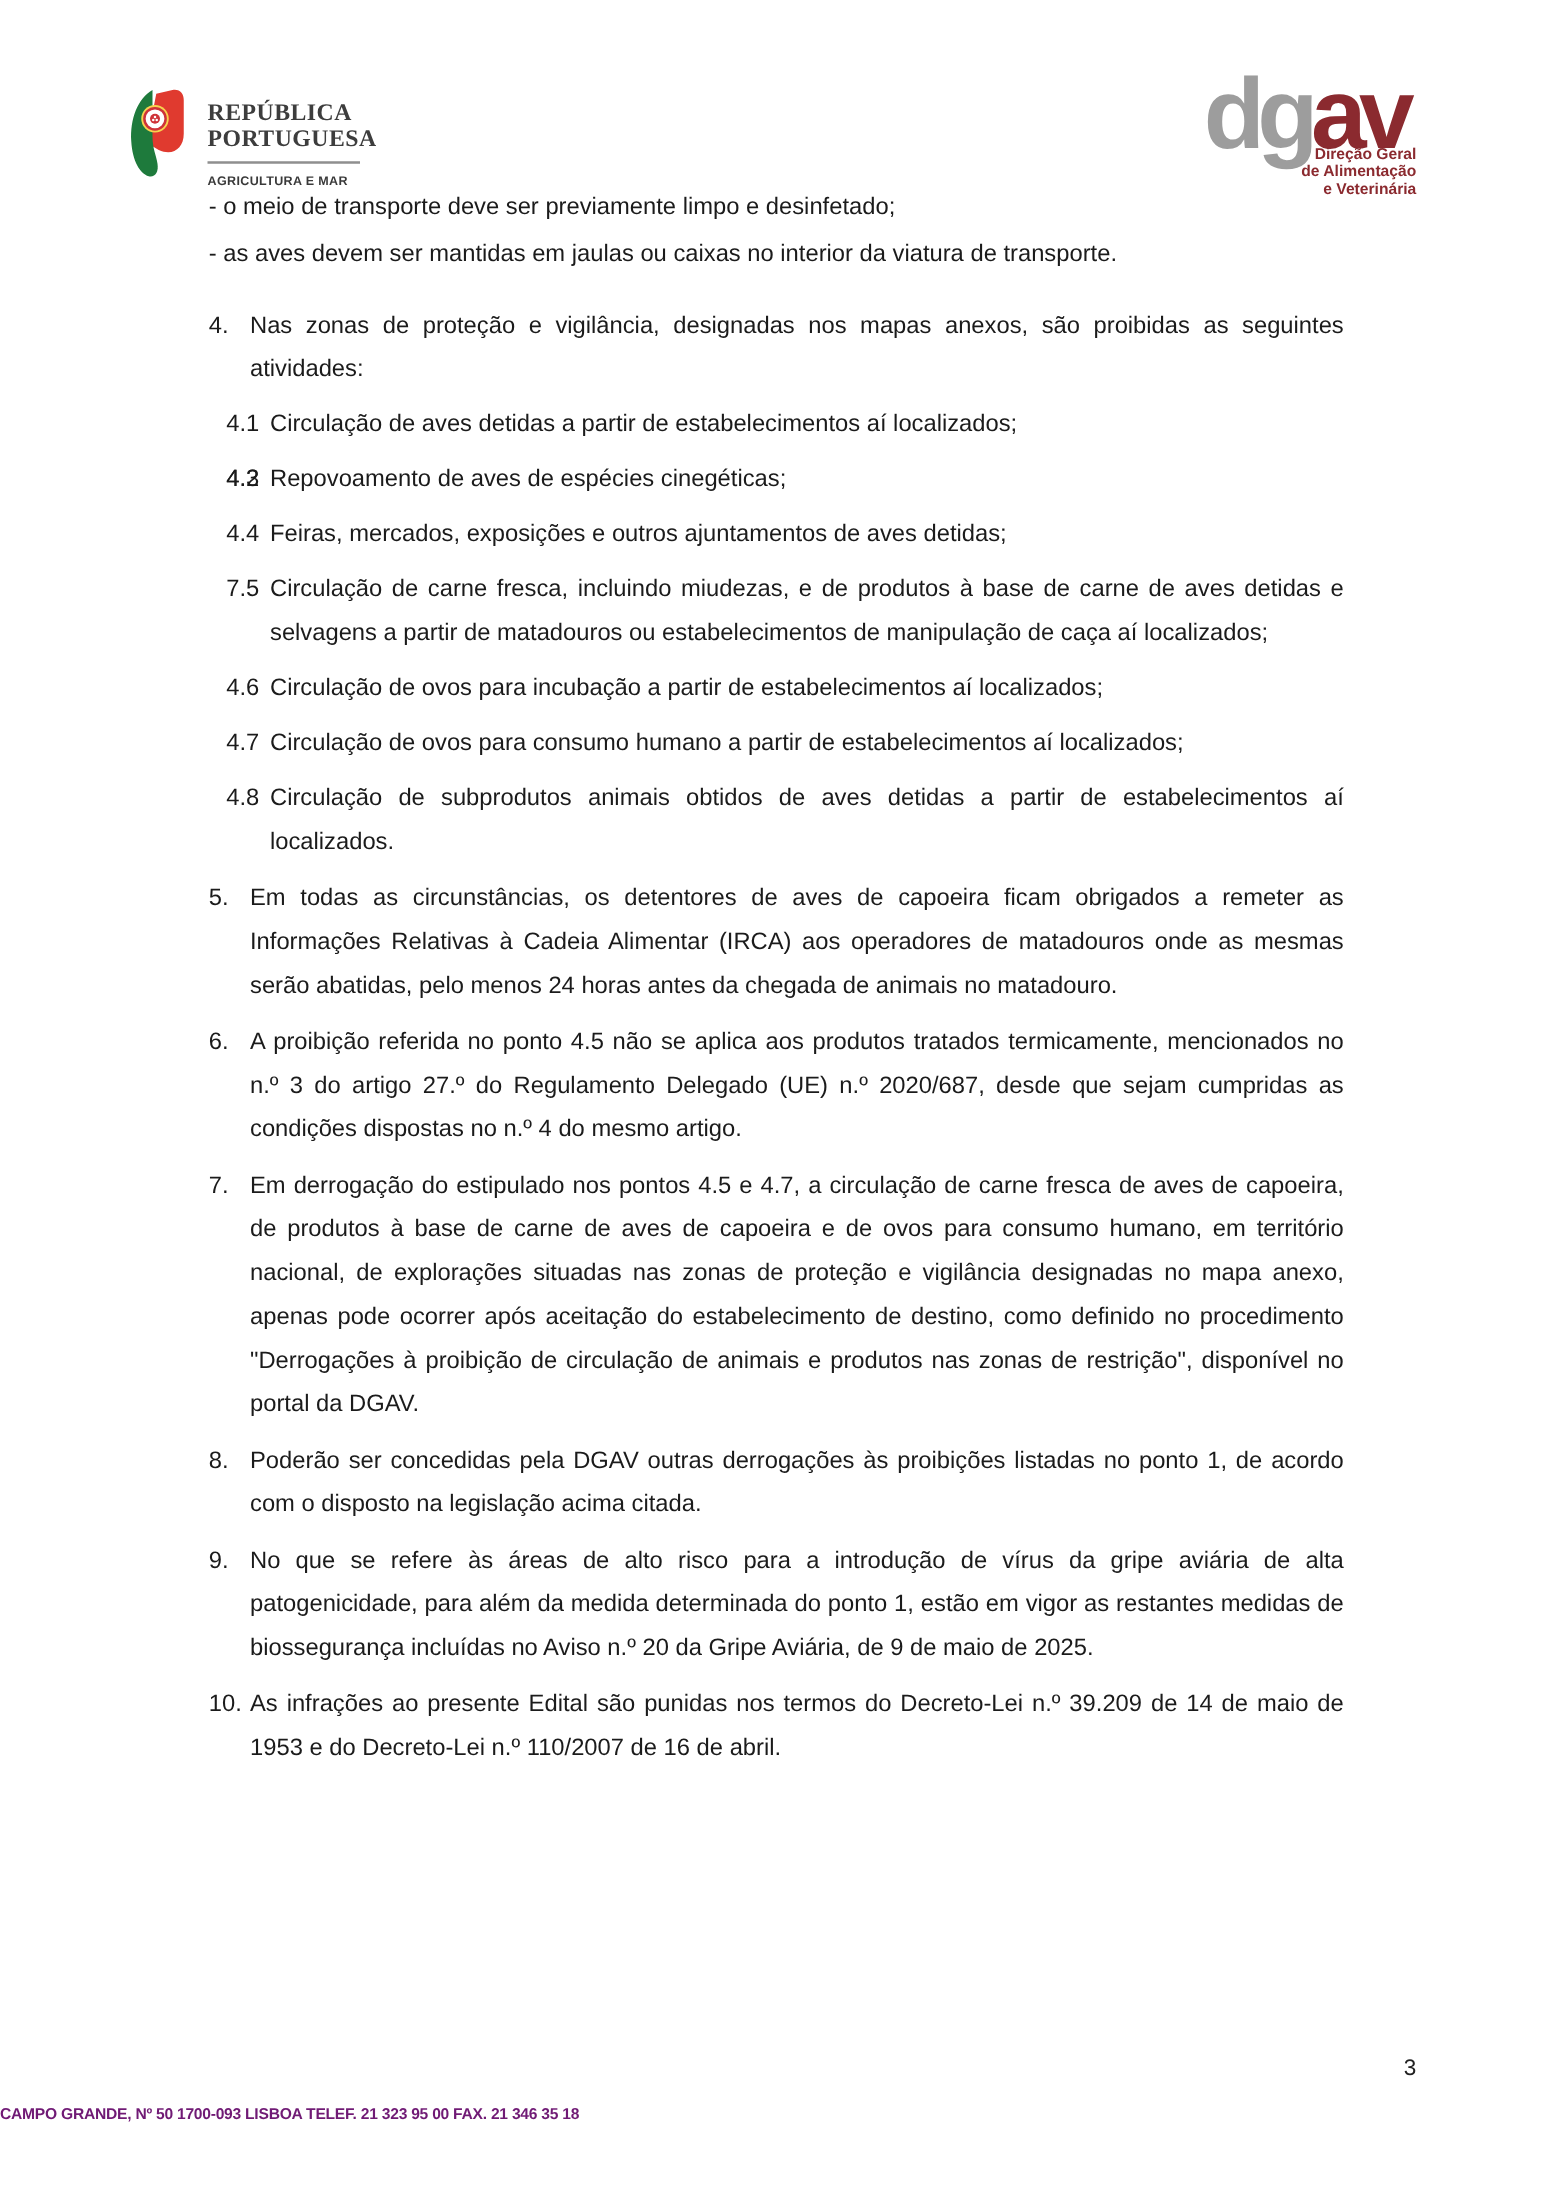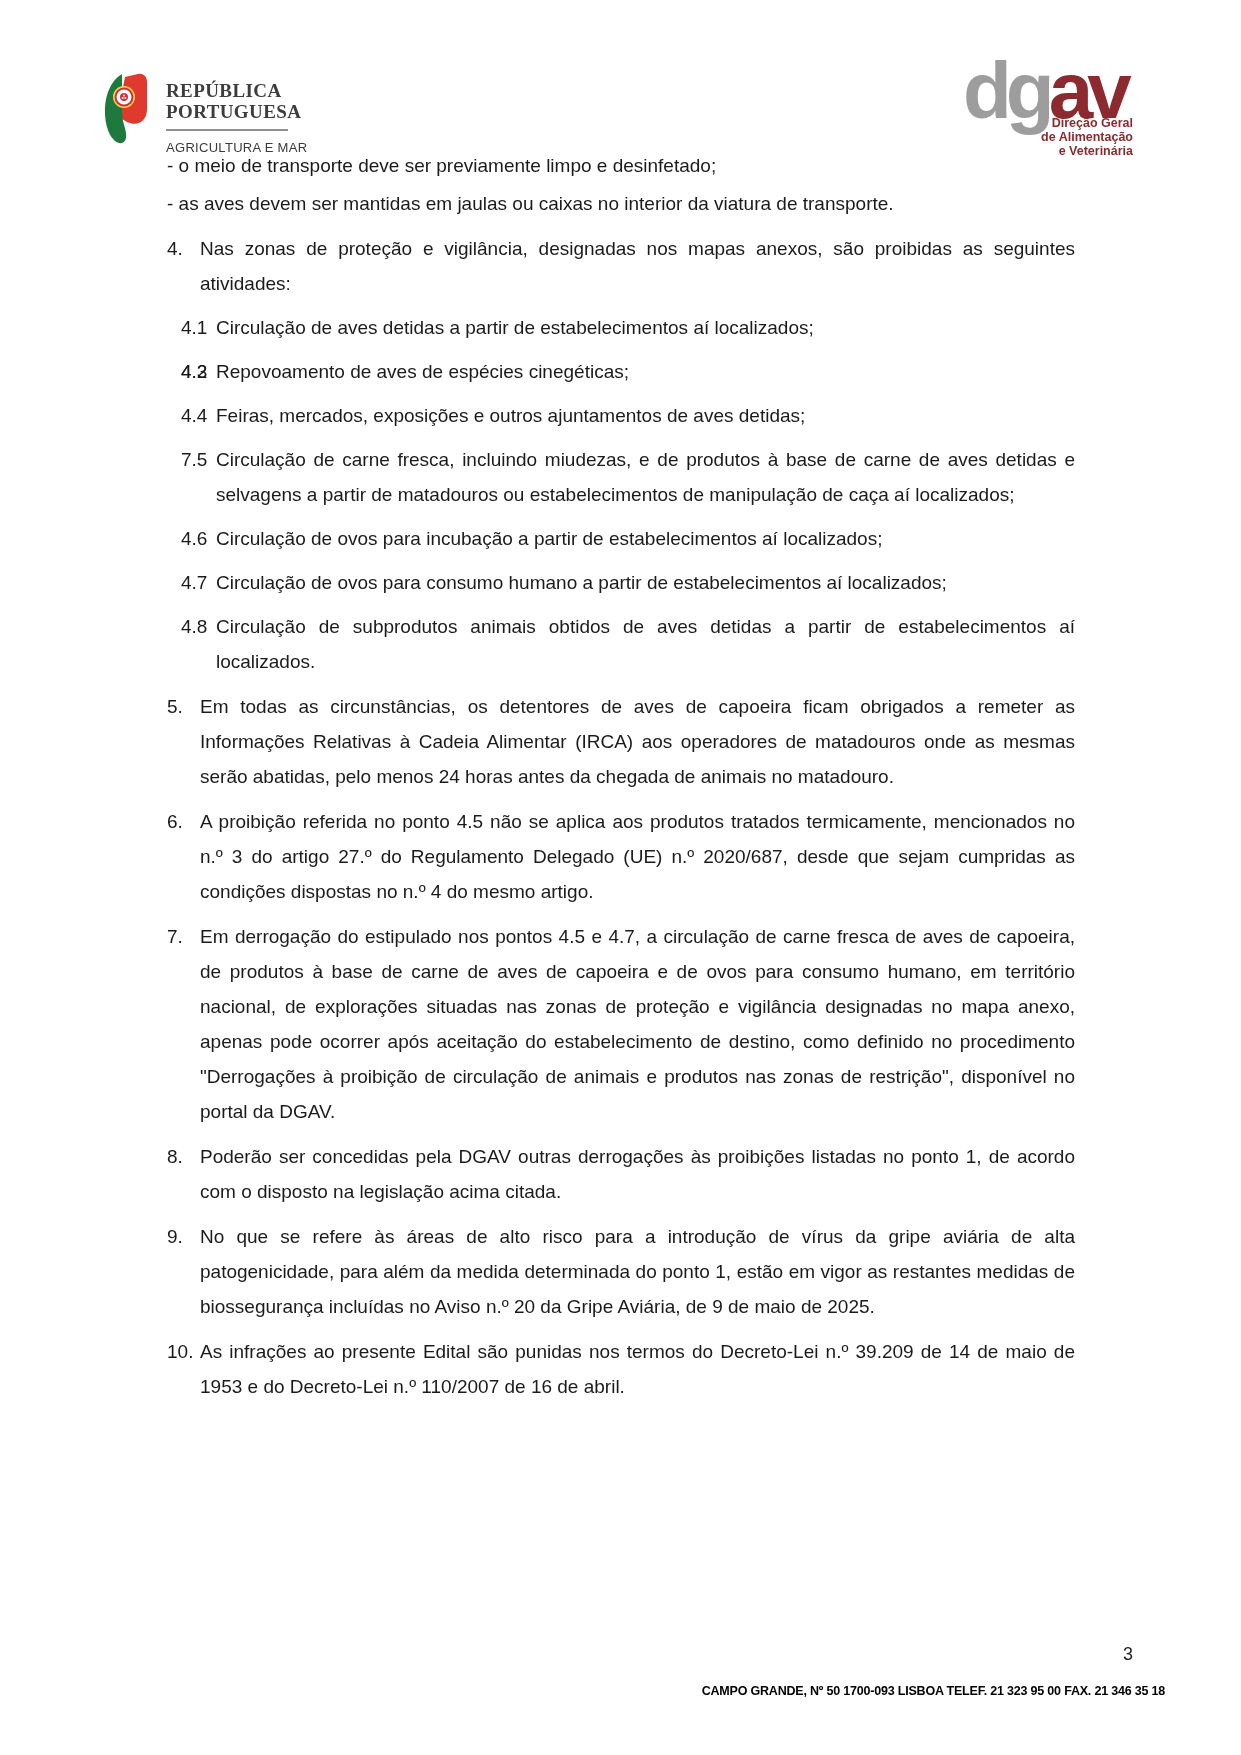--- a/index.html
+++ b/index.html
@@ -16,21 +16,21 @@
   .gov-logo{position:absolute;left:100px;top:64px;display:flex;align-items:center;}
   .gov-flag{width:48px;height:78px;margin-right:18px;}
   .gov-text{padding-top:16px;}
   .gov-title{
     font-family:"Liberation Serif","DejaVu Serif",serif;
     font-weight:bold;font-size:19px;line-height:21px;
     color:#3d3d3d;letter-spacing:0.4px;
   }
   .gov-rule{width:122px;height:2px;background:#8f8f8f;margin:7px 0 9px 0;}
   .gov-dept{
-    font-size:13px;font-weight:normal;color:#3a3a3a;letter-spacing:0.3px;
+    font-size:10px;font-weight:bold;color:#3a3a3a;letter-spacing:0.3px;
   }
 
   .dgav{position:absolute;left:963px;top:52px;width:170px;}
   .dgav-word{
     font-weight:bold;font-size:80px;line-height:78px;letter-spacing:-6px;
     font-family:"Liberation Sans","DejaVu Sans",sans-serif;
   }
   .dgav-sub{
     margin:-14px 0 0 72px;
     font-size:12.5px;font-weight:bold;line-height:14px;
@@ -44,22 +44,22 @@
   .para{margin:0 0 3px 0;}
   .item{position:relative;padding-left:33px;text-align:justify;margin:10px 0 9px 0;}
   .item .num{position:absolute;left:0;top:0;}
   .subitems{margin-left:14px;}
   .subitem{position:relative;padding-left:35px;text-align:justify;margin:0 0 9px 0;}
   .subitem .num{position:absolute;left:0;top:0;}
 
   
   .page-number{position:absolute;top:1644px;right:108px;font-size:18px;color:#222;}
   .footer-address{
-    position:absolute;left:0;right:76px;top:1684px;text-align:right;
-    font-size:12.5px;font-weight:bold;letter-spacing:-0.2px;color:#000000;
+    position:absolute;left:0;right:52px;top:1684px;text-align:left;
+    font-size:12.5px;font-weight:bold;letter-spacing:-0.2px;color:#701a75;
   }
 </style>
 </head>
 <body>
 
 <div class="page">
 
   <div class="gov-logo">
     <svg class="gov-flag" viewBox="0 0 48 78" xmlns="http://www.w3.org/2000/svg">
       <path d="M25 6 L38 3 C44 2 47 6 47 11 L47 38 C47 50 38 56 27 51 L22 48 C20 56 22 62 26 66 C21 67 17 64 15 58 Z" fill="#e03a2f"></path>
@@ -87,21 +87,21 @@
     <div class="dgav-sub" id="dgav-sub" style="color: rgb(139, 42, 47); text-align: right;">
       <div>Direção Geral</div>
       <div>de Alimentação</div>
       <div>e Veterinária</div>
     </div>
   </div>
 
   <div class="content">
 
     <p class="para">- o meio de transporte deve ser previamente limpo e desinfetado;</p>
-    <p class="para" style="margin-bottom:10px">- as aves devem ser mantidas em jaulas ou caixas no interior da viatura de transporte.</p>
+    <p class="para" style="margin-bottom:22px">- as aves devem ser mantidas em jaulas ou caixas no interior da viatura de transporte.</p>
 
     <div class="item">
       <span class="num">4.</span>
       <span>Nas zonas de proteção e vigilância, designadas nos mapas anexos, são proibidas as seguintes atividades:</span>
     </div>
 
     <div class="subitems">
       <div class="subitem">
         <span class="num">4.1</span>
         <span>Circulação de aves detidas a partir de estabelecimentos aí localizados;</span>

